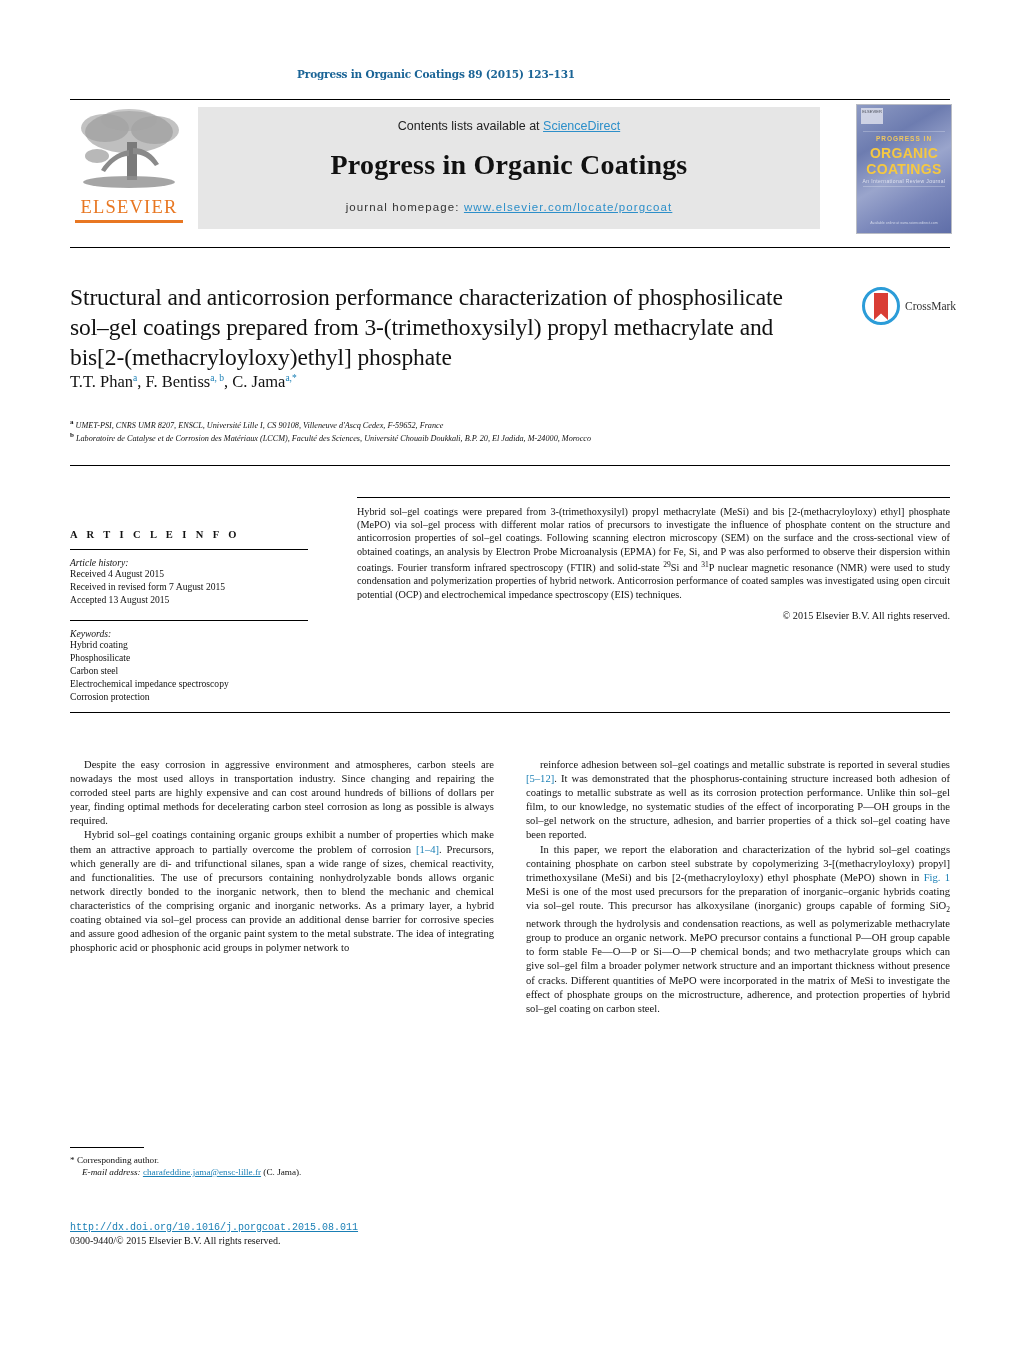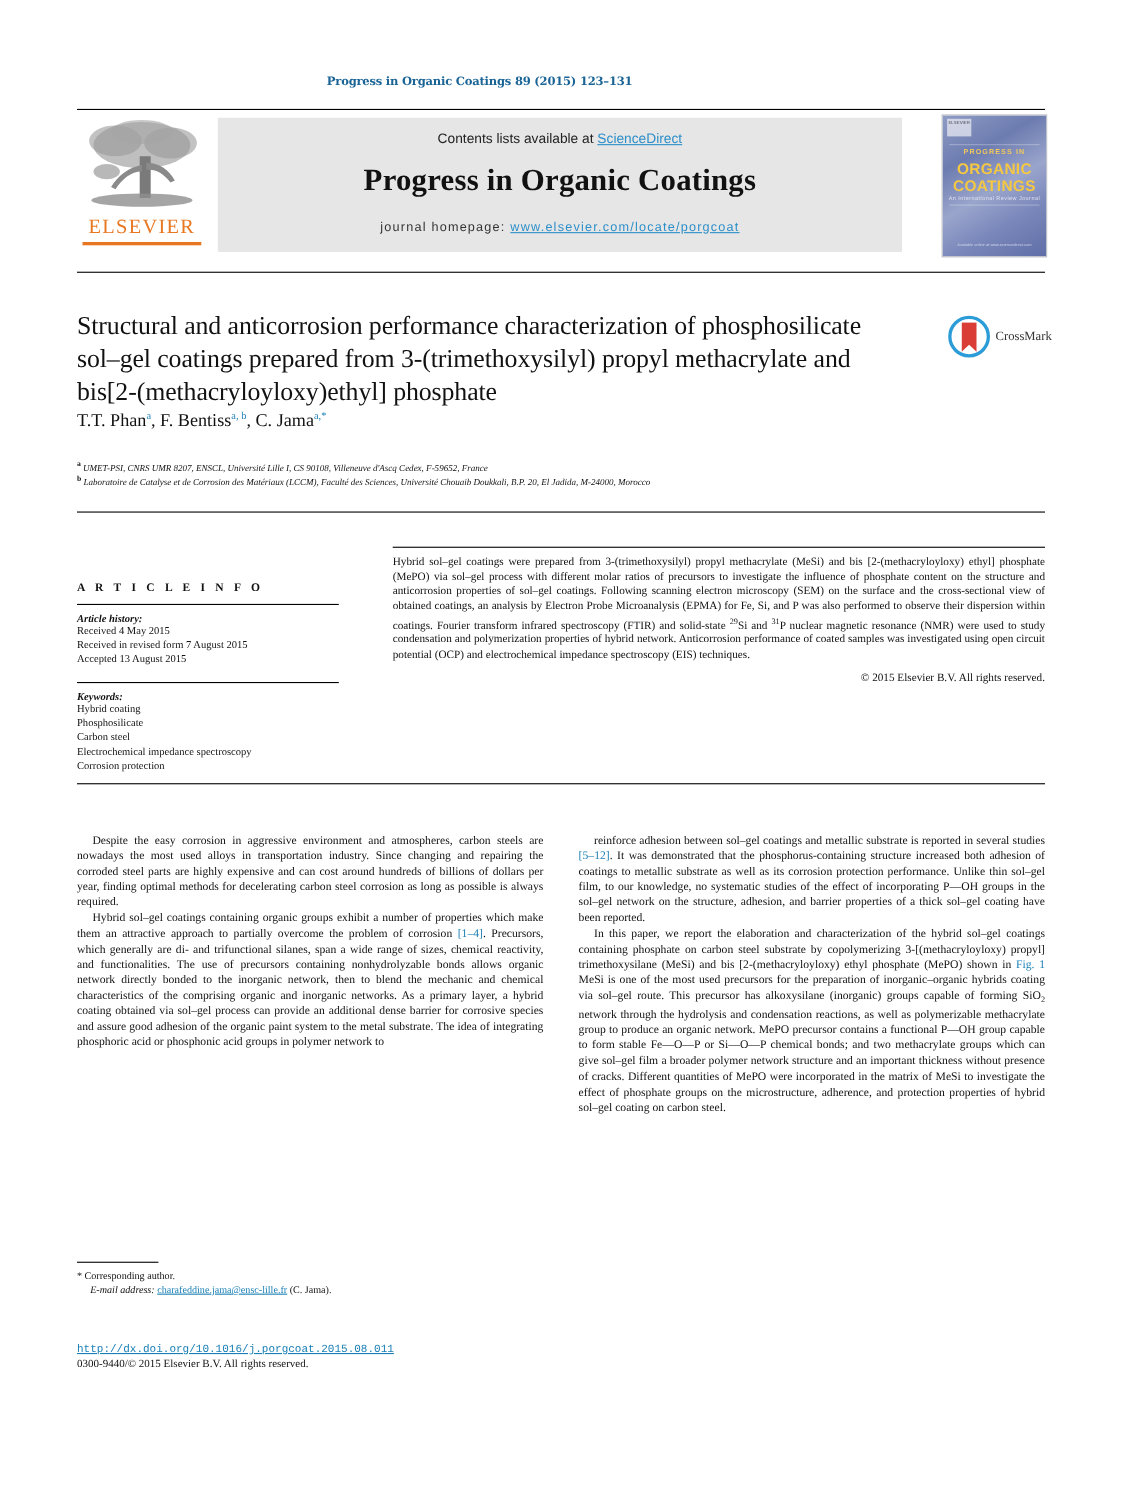--- a/index.html
+++ b/index.html
@@ -242,21 +242,21 @@
   .info-rule {
     border-top:1.4px solid #000;
     margin-top:9px;
     margin-bottom:7px;
     width:238px;
   }
   .info-rule.second { margin-top:14px; width:238px; }
   .info-label {
     font-family:"Liberation Serif", serif;
     font-style:italic;
-    font-weight:bold;
+    font-weight:normal;
     font-size:9.6px;
     color:#111;
   }
   .info-line {
     font-family:"Liberation Serif", serif;
     font-size:9.6px;
     line-height:12.8px;
     color:#111;
   }
 
@@ -415,21 +415,21 @@
     <sup>b</sup>
     <span>Laboratoire de Catalyse et de Corrosion des Matériaux (LCCM), Faculté des Sciences, Université Chouaib Doukkali, B.P. 20, El Jadida, M-24000, Morocco</span>
   </div>
 
   <div class="rule-info-top"></div>
 
   <div class="info-col">
     <div class="section-heading">A R T I C L E   I N F O</div>
     <div class="info-rule"></div>
     <div class="info-label">Article history:</div>
-    <div class="info-line">Received 4 May 2015</div>
+    <div class="info-line">Received 4 August 2015</div>
     <div class="info-line">Received in revised form 7 August 2015</div>
     <div class="info-line">Accepted 13 August 2015</div>
     <div class="info-rule second"></div>
     <div class="info-label">Keywords:</div>
     <div class="info-line">Hybrid coating</div>
     <div class="info-line">Phosphosilicate</div>
     <div class="info-line">Carbon steel</div>
     <div class="info-line">Electrochemical impedance spectroscopy</div>
     <div class="info-line">Corrosion protection</div>
   </div>

